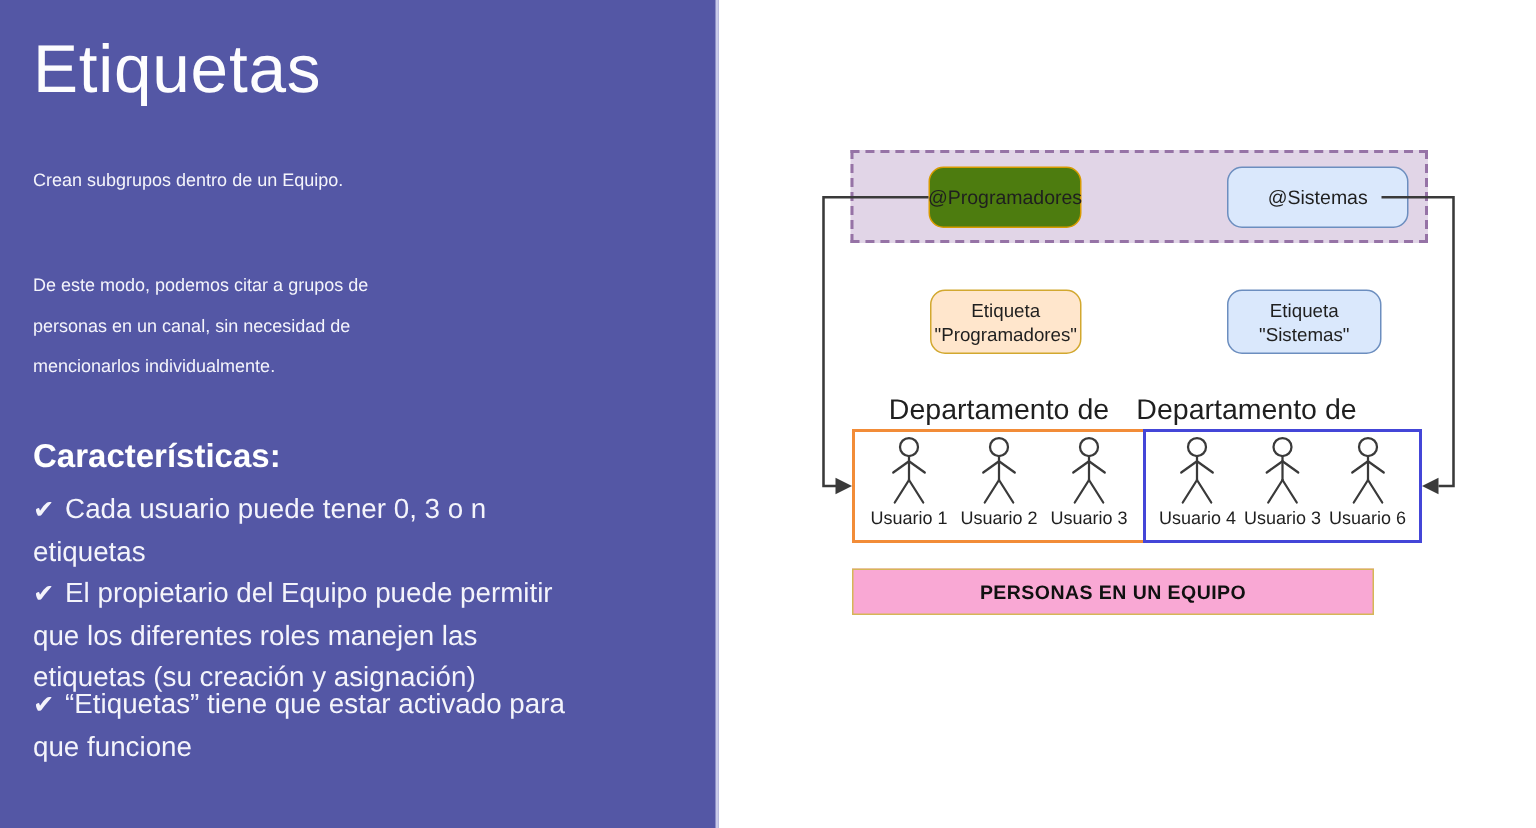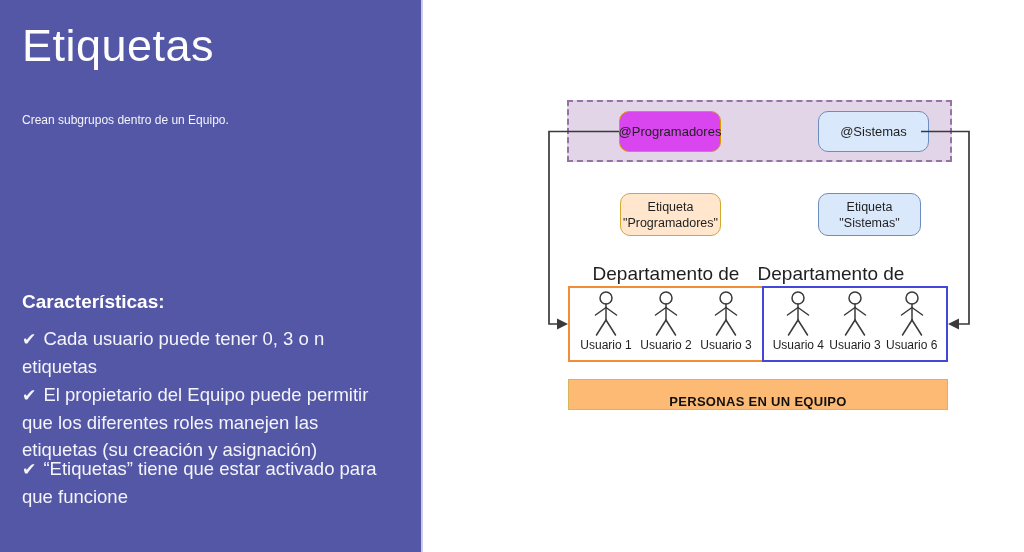--- a/index.html
+++ b/index.html
@@ -10,21 +10,21 @@
     height: 552px;
     background: #ffffff;
     overflow: hidden;
     font-family: "Liberation Sans", sans-serif;
   }
 
   
   .panel {
     position: absolute;
     left: 0; top: 0;
-    width: 423px; height: 552px;
+    width: 479px; height: 552px;
     background: #5457A5;
     border-right: 2px solid #C9CBE9;
     color: #ffffff;
   }
   .panel-title {
     position: absolute;
     left: 22px; top: 20px;
     font-size: 45px;
     font-weight: 300;
     color: #FDFDFE;
@@ -37,21 +37,21 @@
     font-size: 12px;
     line-height: 27px;
     white-space: pre-line;
     color: #F4F4FB;
   }
   .intro { top: 107px; }
   .description { top: 177px; }
   .features-heading {
     position: absolute;
     left: 22px; top: 291px;
-    font-size: 19px;
+    font-size: 22px;
     font-weight: bold;
     color: #FFFFFF;
   }
   .bullet {
     position: absolute;
     left: 22px;
     width: 376px;
     font-size: 18.5px;
     line-height: 27px;
     color: #F4F4FB;
@@ -81,24 +81,24 @@
     align-items: center;
     justify-content: center;
     text-align: center;
     font-size: 13px;
     color: #1f1f1f;
     z-index: 2;
     border-radius: 10px;
   }
   .tag-prog {
     left: 619px; top: 111px; width: 102px; height: 41px;
-    background: #d946ef; border: 1.6px solid #D79B00;
+    background: #4d7c0f; border: 1.6px solid #D79B00;
   }
   .tag-sys {
-    left: 818px; top: 111px; width: 111px; height: 41px;
+    left: 818px; top: 111px; width: 121px; height: 41px;
     background: #DAE8FC; border: 1.6px solid #6C8EBF;
   }
   .et-prog {
     left: 620px; top: 193px; width: 101px; height: 43px;
     background: #FFE6CC; border: 1.6px solid #D2A82F;
     font-size: 12.5px; line-height: 16px;
   }
   .et-sys {
     left: 818px; top: 193px; width: 103px; height: 43px;
     background: #DAE8FC; border: 1.6px solid #6C8EBF;
@@ -135,24 +135,24 @@
   .user-label {
     font-size: 12px;
     color: #1f1f1f;
     margin-top: 1px;
     white-space: nowrap;
   }
   .stick { display: block; }
 
   .team-box {
     left: 568px; top: 379px;
-    width: 380px; height: 31px;
-    background: #fdba74;
+    width: 348px; height: 31px;
+    background: #f9a8d4;
     border: 1.6px solid #D6B656;
-    display: flex; align-items: flex-end; justify-content: center;
+    display: flex; align-items: center; justify-content: center;
     font-size: 13px; font-weight: bold;
     letter-spacing: 0.3px;
     color: #111111;
     z-index: 2;
   }
 
   .overlay {
     position: absolute;
     left: 0; top: 0;
     width: 1024px; height: 552px;
@@ -161,20 +161,23 @@
   }
 </style>
 </head>
 <body>
 
 <div class="slide">
 
   <aside class="panel">
     <h1 class="panel-title">Etiquetas</h1>
     <p class="panel-text intro">Crean subgrupos dentro de un Equipo.</p>
+    <p class="panel-text description">De este modo, podemos citar a grupos de
+personas en un canal, sin necesidad de
+mencionarlos individualmente.</p>
     <h2 class="features-heading">Características:</h2>
 
     <p class="bullet bullet-1"><span class="check">✔</span> <span class="bullet-text">Cada usuario puede tener 0, 3 o n
 etiquetas</span></p>
     <p class="bullet bullet-2"><span class="check">✔</span> <span class="bullet-text">El propietario del Equipo puede permitir
 que los diferentes roles manejen las
 etiquetas (su creación y asignación)</span></p>
     <p class="bullet bullet-3"><span class="check">✔</span> <span class="bullet-text">“Etiquetas” tiene que estar activado para
 que funcione</span></p>
   </aside>

